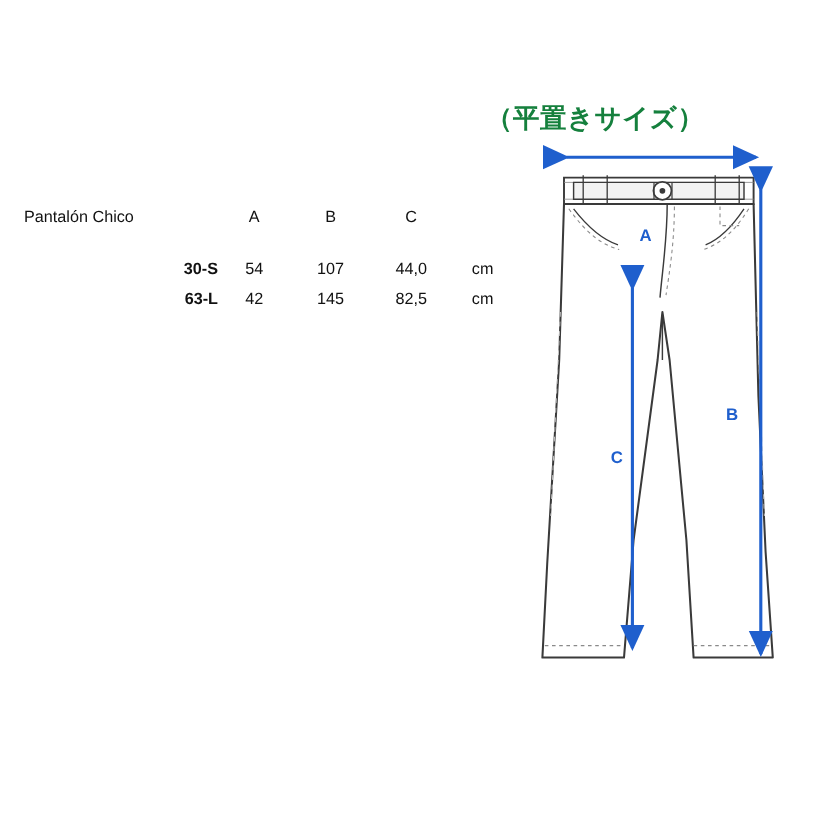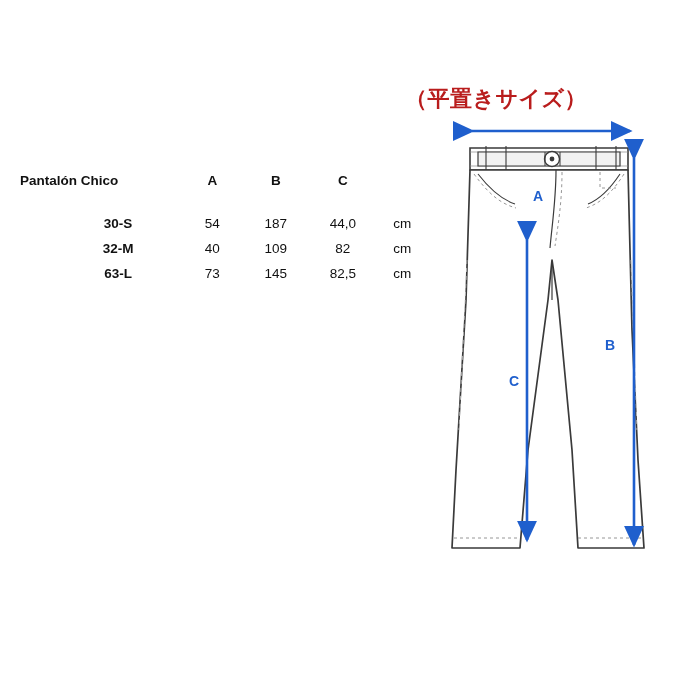--- a/index.html
+++ b/index.html
@@ -38,48 +38,48 @@
     height: 25px;
     vertical-align: middle;
   }
   .size-table th.col-label,
   .size-table td.col-label {
     text-align: left;
     padding-left: 2px;
     width: 155px;
   }
   .size-table td.col-label {
-    text-align: center;
+    text-align: right;
     padding-left: 36px;
   }
   .size-table th.col-a, .size-table td.col-a { width: 72px; }
   .size-table th.col-b, .size-table td.col-b { width: 78px; }
   .size-table th.col-c, .size-table td.col-c { width: 78px; }
   .size-table th.col-u, .size-table td.col-u { width: 60px; }
   .size-table thead th {
-    font-weight: bold;
+    font-weight: normal;
     margin-left: 48px;
   }
   .size-table .spacer-row td {
     height: 18px;
   }
   .size-table td.col-a, .size-table td.col-b,
   .size-table td.col-c, .size-table td.col-u {
     font-weight: normal;
   }
 
   
   .jp-caption {
     position: absolute;
     left: 405px;
     top: 84px;
     font-size: 22px;
     font-weight: bold;
     letter-spacing: 0.5px;
-    color: #b91c1c;
+    color: #15803d;
     white-space: nowrap;
   }
   .dim-letter {
     position: absolute;
     font-size: 14px;
     font-weight: bold;
     color: #1f5fcd;
   }
   #letter-a { left: 533px; top: 188px; }
   #letter-b { left: 605px; top: 337px; }
@@ -106,34 +106,27 @@
       <tr class="spacer-row">
         <td></td>
           <td></td>
         <td></td>
           <td></td>
         <td></td>
       </tr>
       <tr>
         <td class="col-label">30-S</td>
         <td class="col-a">54</td>
-        <td class="col-b">187</td>
+        <td class="col-b">107</td>
         <td class="col-c">44,0</td>
         <td class="col-u">cm</td>
       </tr>
       <tr>
-        <td class="col-label">32-M</td>
-        <td class="col-a">40</td>
-        <td class="col-b">109</td>
-        <td class="col-c">82</td>
-        <td class="col-u">cm</td>
-      </tr>
-      <tr>
         <td class="col-label">63-L</td>
-        <td class="col-a">73</td>
+        <td class="col-a">42</td>
         <td class="col-b">145</td>
         <td class="col-c">82,5</td>
         <td class="col-u">cm</td>
       </tr>
     </tbody>
   </table>
 
   <svg id="pants-svg" width="700" height="700" viewBox="0 0 700 700" style="position:absolute; left:0; top:0;">
 
     <defs>

